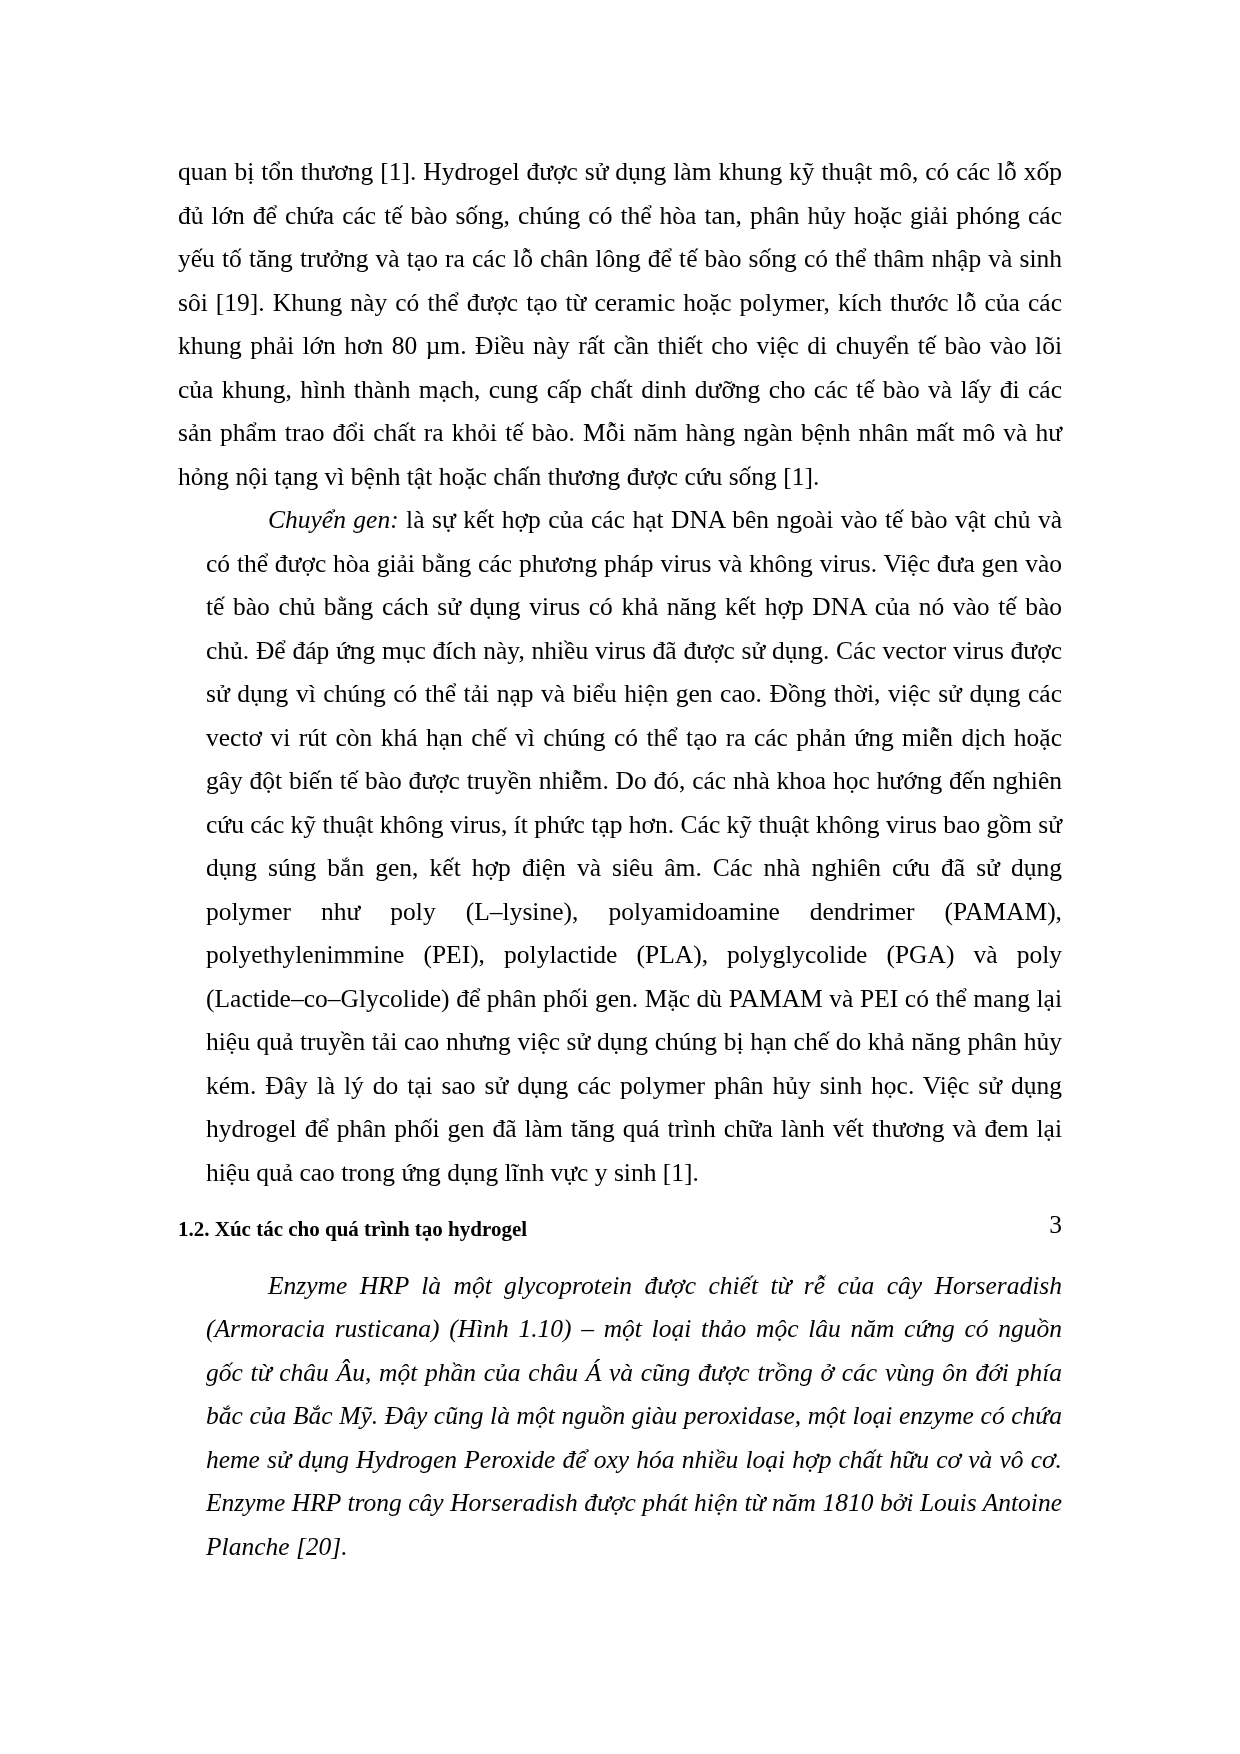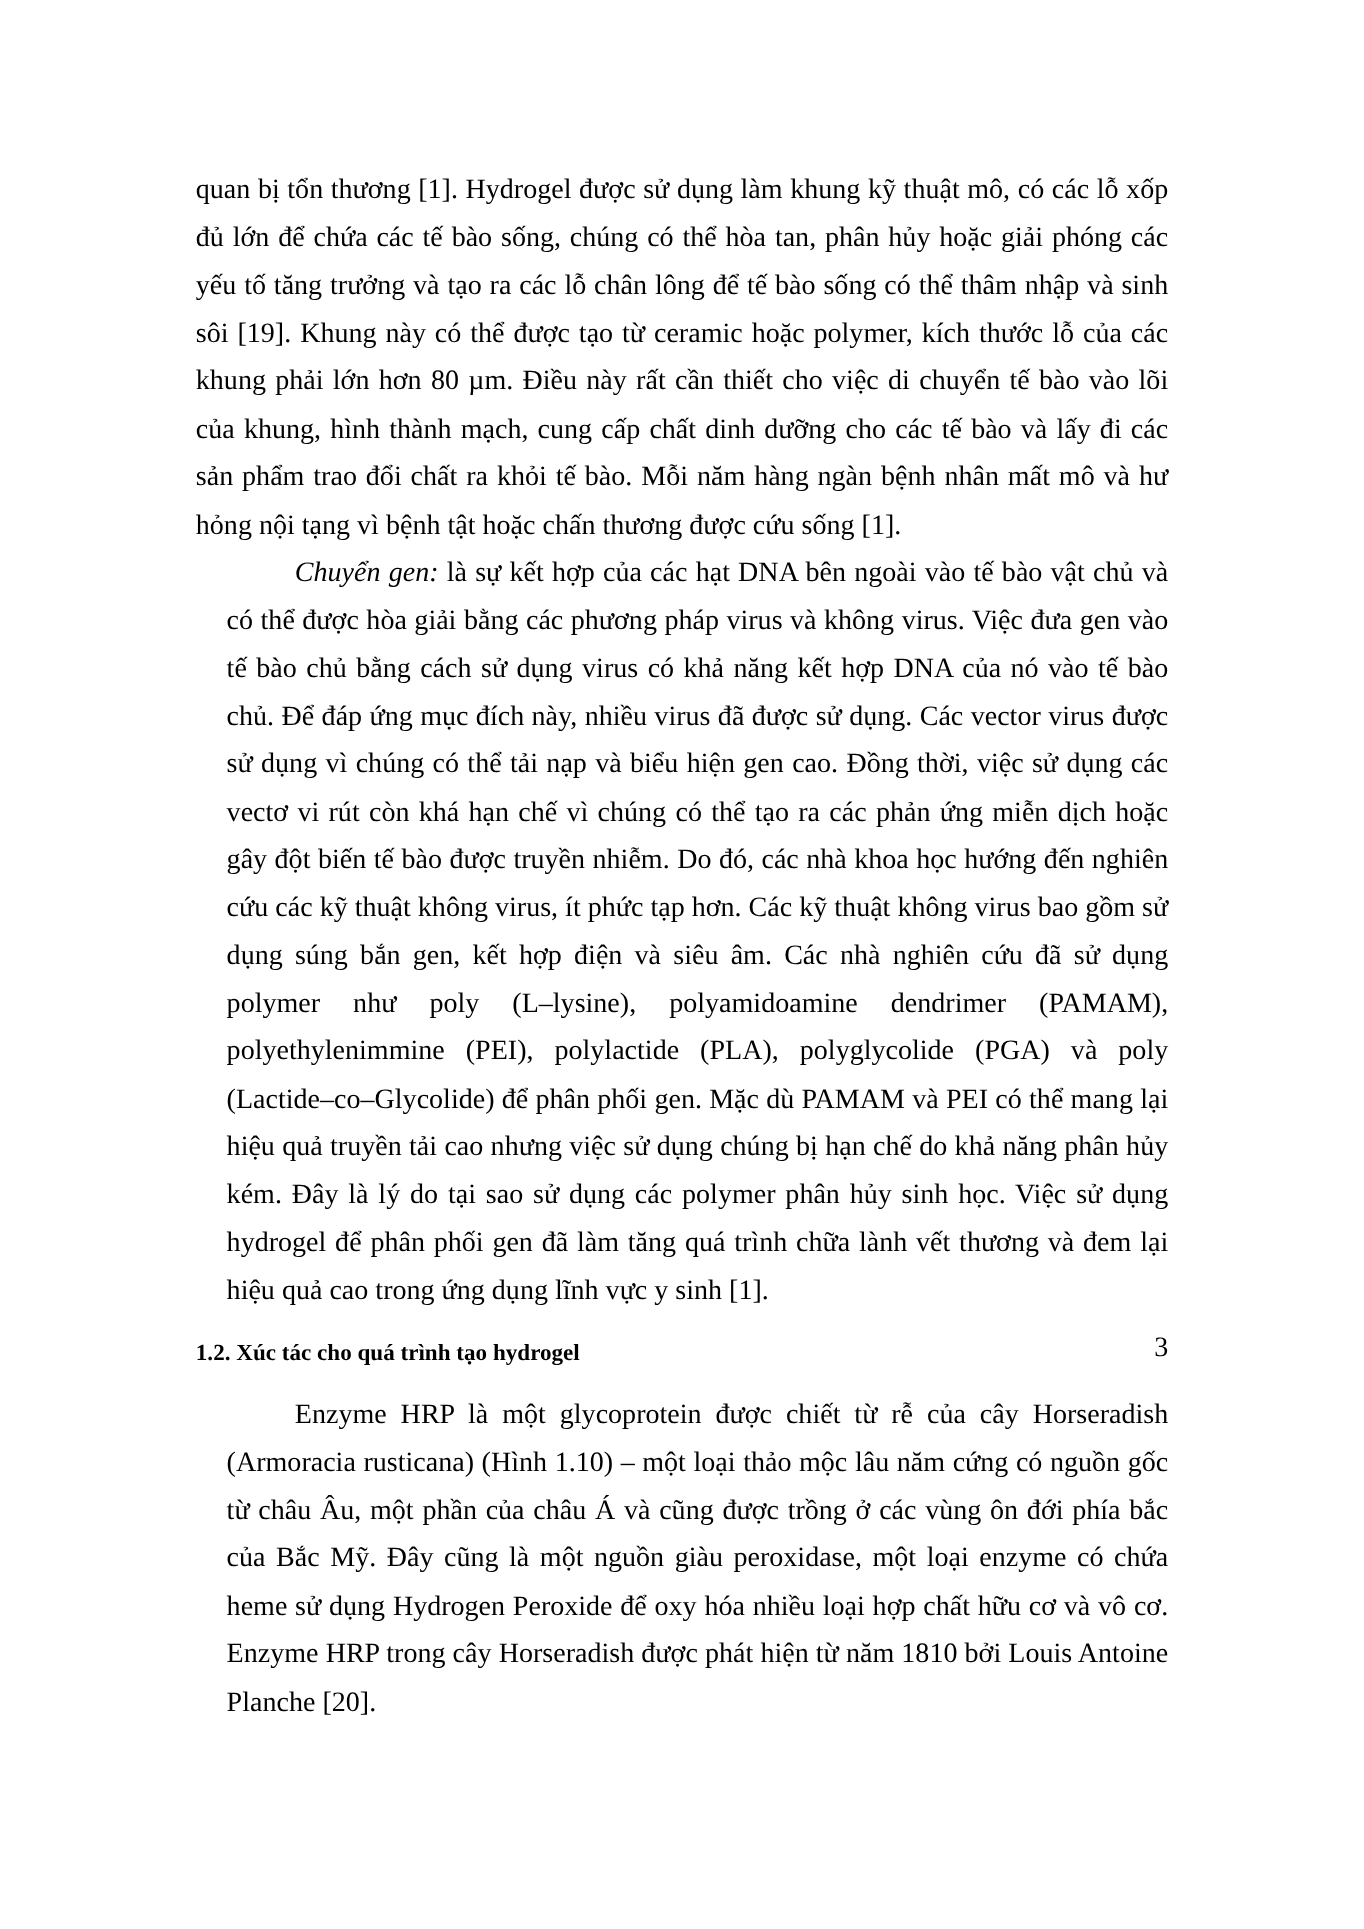--- a/index.html
+++ b/index.html
@@ -53,20 +53,21 @@
   .page-number {
     position: absolute;
     right: 178px;
     bottom: 152px;
     font-size: 25.5px;
     line-height: 30px;
     text-align: right;
   }
   .last-para {
     margin-top: 12px;
+    font-style: italic;
   }
 </style>
 </head>
 <body>
 
 <div class="page">
 
   <p class="body-text para">quan bị tổn thương [1]. Hydrogel được sử dụng làm khung kỹ thuật mô, có các lỗ xốp đủ lớn để chứa các tế bào sống, chúng có thể hòa tan, phân hủy hoặc giải phóng các yếu tố tăng trưởng và tạo ra các lỗ chân lông để tế bào sống có thể thâm nhập và sinh sôi [19]. Khung này có thể được tạo từ ceramic hoặc polymer, kích thước lỗ của các khung phải lớn hơn 80 µm. Điều này rất cần thiết cho việc di chuyển tế bào vào lõi của khung, hình thành mạch, cung cấp chất dinh dưỡng cho các tế bào và lấy đi các sản phẩm trao đổi chất ra khỏi tế bào. Mỗi năm hàng ngàn bệnh nhân mất mô và hư hỏng nội tạng vì bệnh tật hoặc chấn thương được cứu sống [1].</p>
 
   <p class="body-text para indent"><em class="italic">Chuyển gen:</em><span> là sự kết hợp của các hạt DNA bên ngoài vào tế bào vật chủ và có thể được hòa giải bằng các phương pháp virus và không virus. Việc đưa gen vào tế bào chủ bằng cách sử dụng virus có khả năng kết hợp DNA của nó vào tế bào chủ. Để đáp ứng mục đích này, nhiều virus đã được sử dụng. Các vector virus được sử dụng vì chúng có thể tải nạp và biểu hiện gen cao. Đồng thời, việc sử dụng các vectơ vi rút còn khá hạn chế vì chúng có thể tạo ra các phản ứng miễn dịch hoặc gây đột biến tế bào được truyền nhiễm. Do đó, các nhà khoa học hướng đến nghiên cứu các kỹ thuật không virus, ít phức tạp hơn. Các kỹ thuật không virus bao gồm sử dụng súng bắn gen, kết hợp điện và siêu âm. Các nhà nghiên cứu đã sử dụng polymer như poly (L–lysine), polyamidoamine dendrimer (PAMAM), polyethylenimmine (PEI), polylactide (PLA), polyglycolide (PGA) và poly (Lactide–co–Glycolide) để phân phối gen. Mặc dù PAMAM và PEI có thể mang lại hiệu quả truyền tải cao nhưng việc sử dụng chúng bị hạn chế do khả năng phân hủy kém. Đây là lý do tại sao sử dụng các polymer phân hủy sinh học. Việc sử dụng hydrogel để phân phối gen đã làm tăng quá trình chữa lành vết thương và đem lại hiệu quả cao trong ứng dụng lĩnh vực y sinh [1].</span></p>

